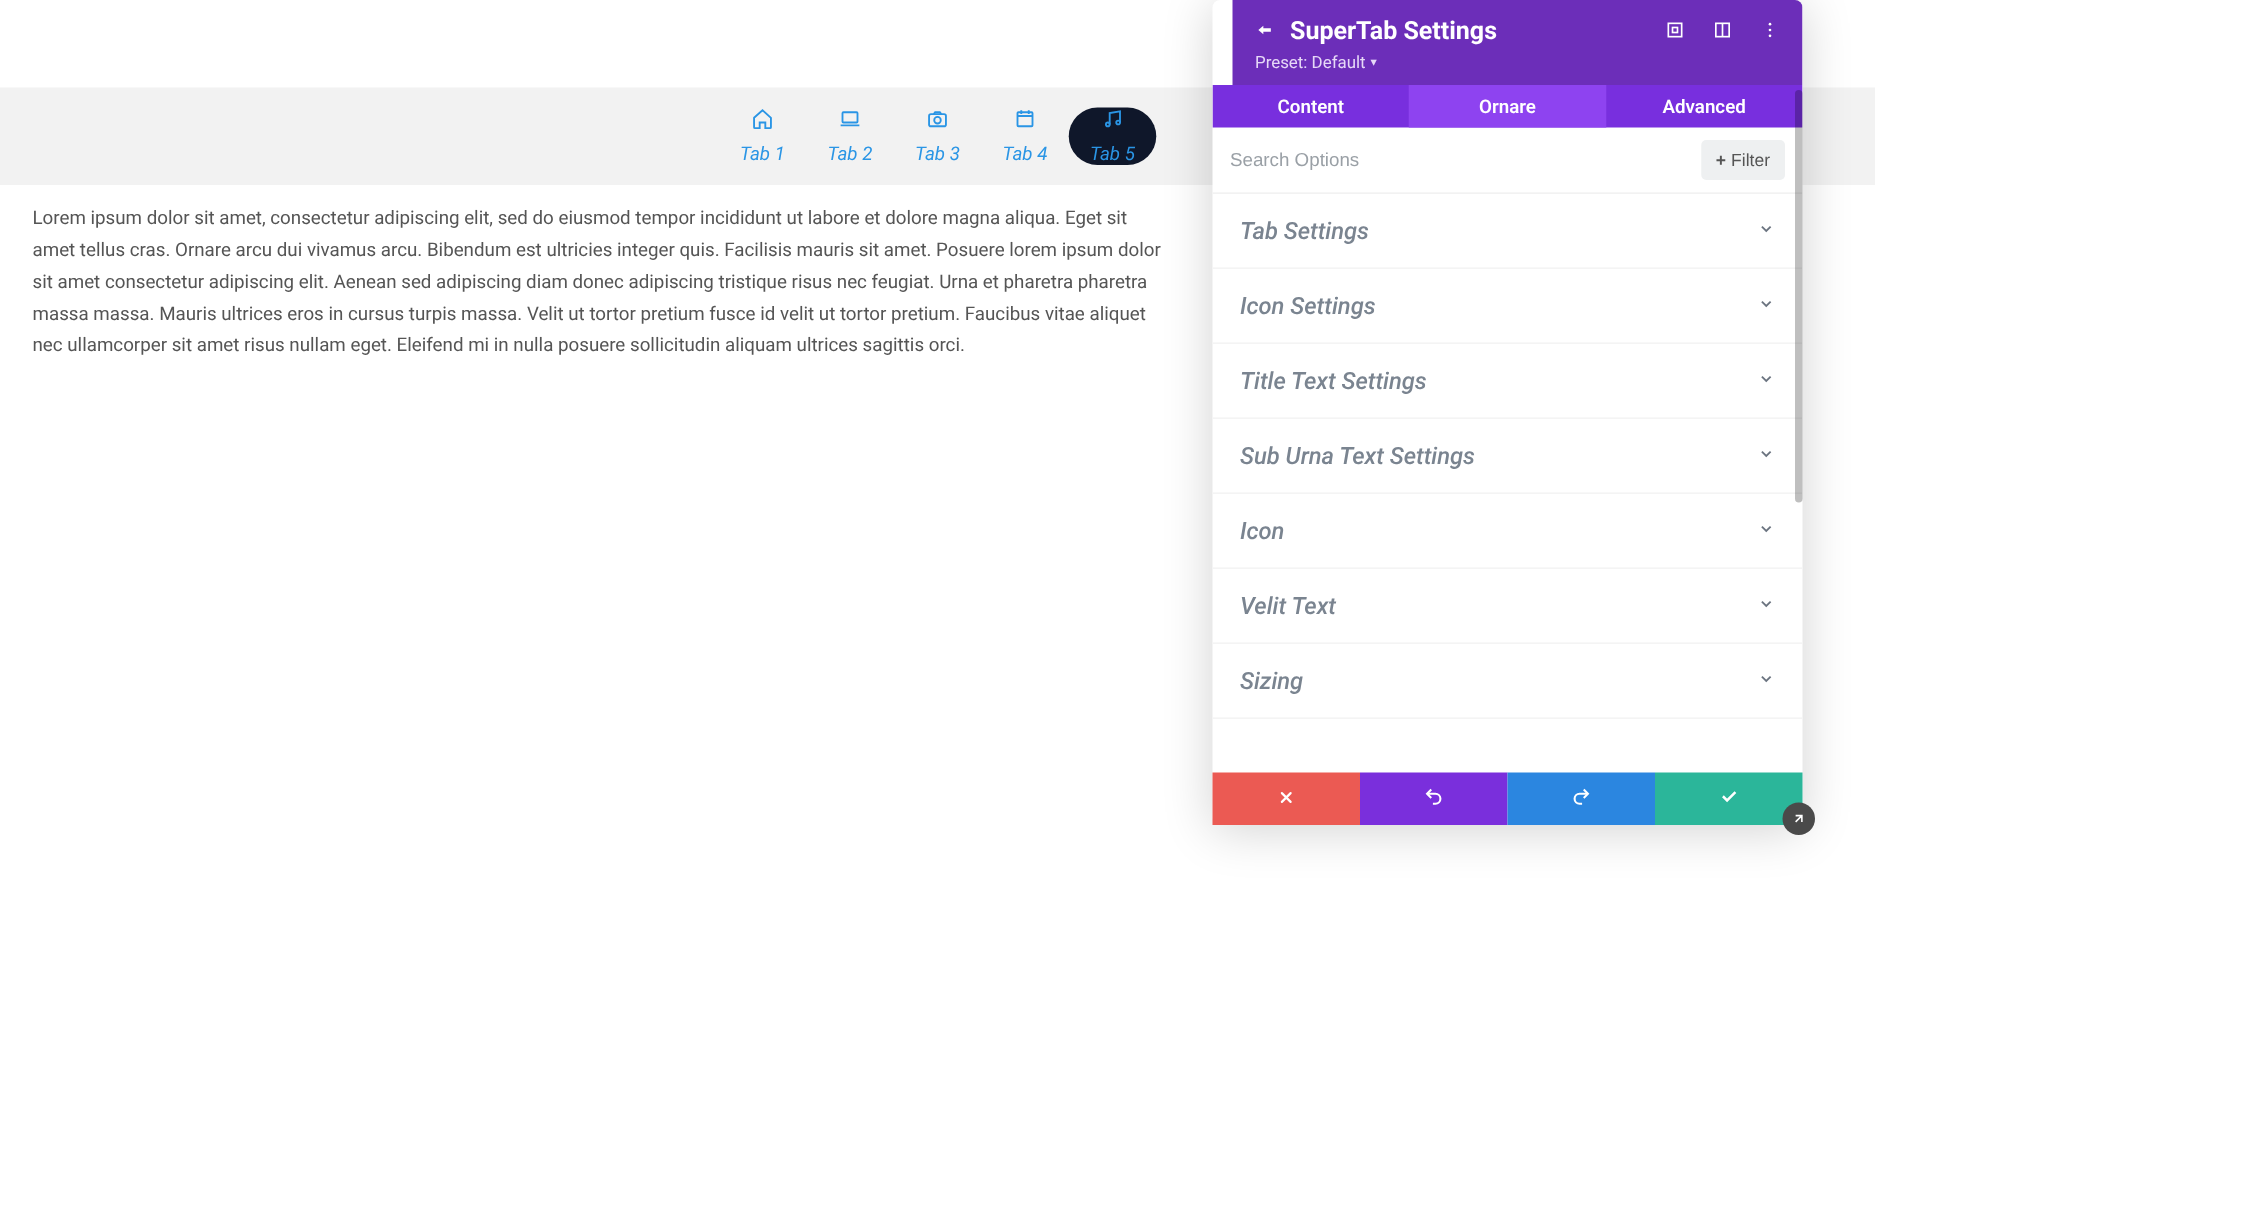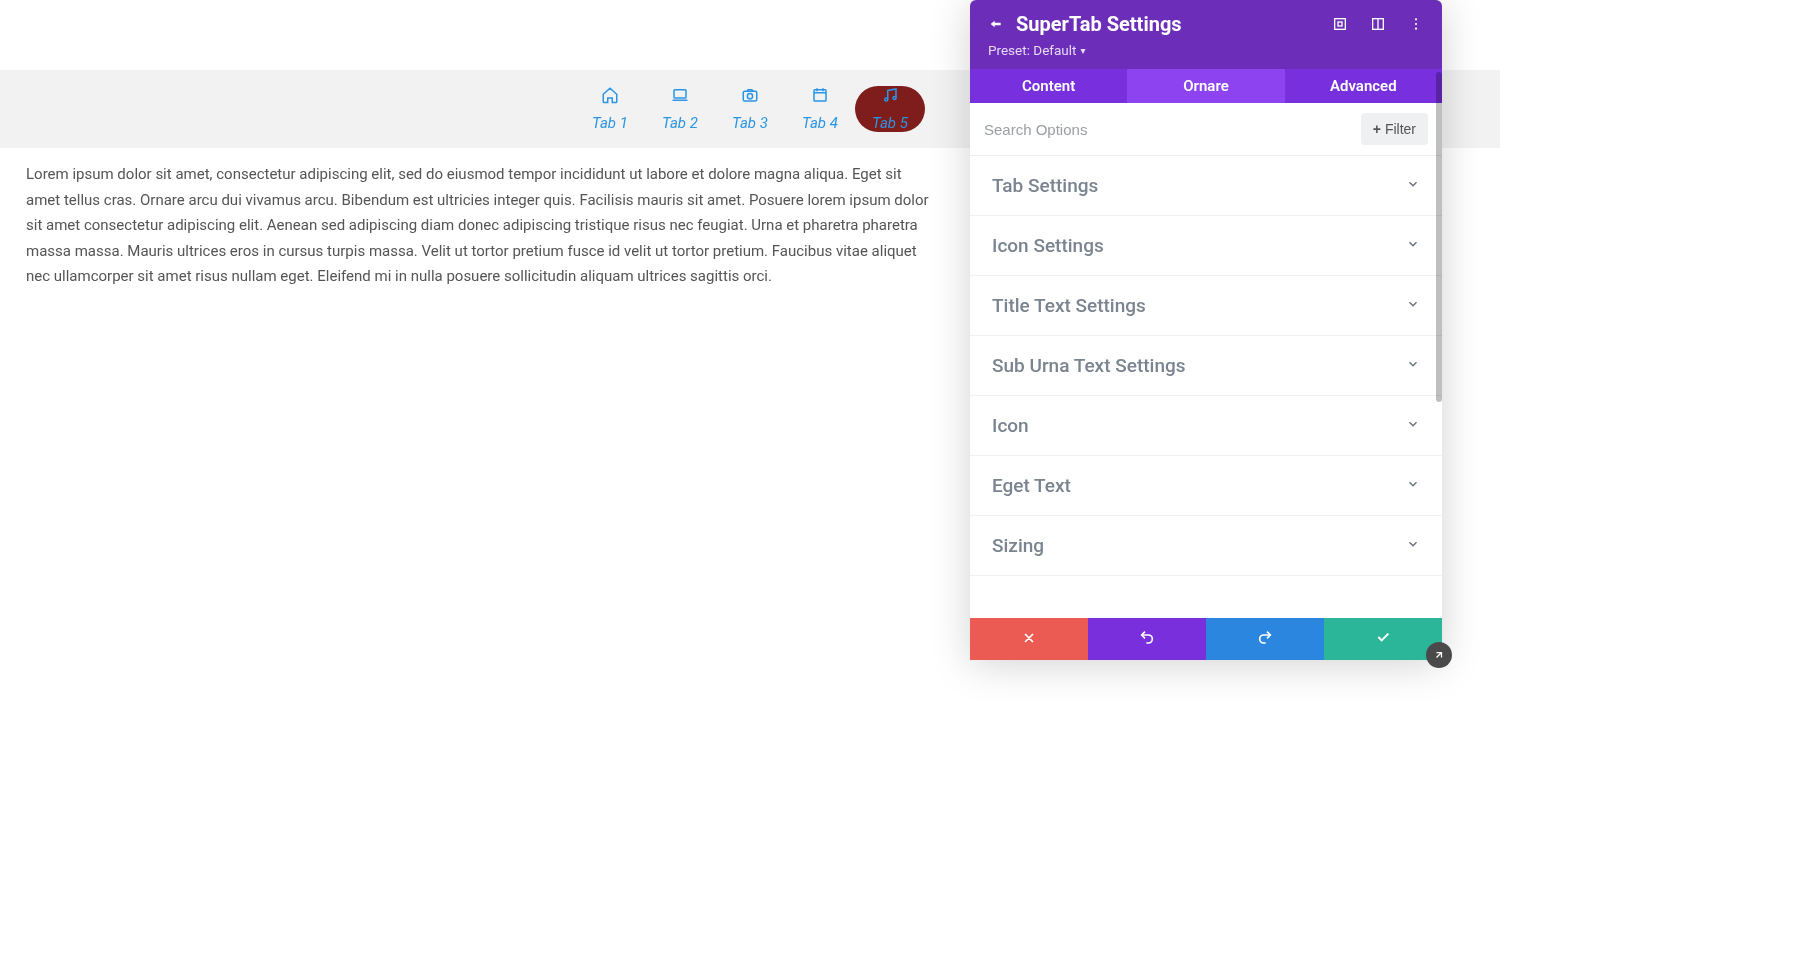--- a/index.html
+++ b/index.html
@@ -1,40 +1,40 @@
 <!DOCTYPE html>
 <html><head>
 <meta charset="utf-8">
 <style>
   * { box-sizing: border-box; margin: 0; padding: 0; }
   body { font-family: -apple-system, BlinkMacSystemFont, "Segoe UI", Roboto, "Helvetica Neue", Arial, sans-serif; width: 1500px; height: 804px; position: relative; overflow: hidden; background:#fff; }
   
   .canvas { position:absolute; left:0; top:0; right:0; bottom:0; }
   .tabs-strip { margin-top:70px; background:#f2f2f2; height:78px; display:flex; align-items:center; justify-content:center;font-style:italic; }
   .tab { width:70px; display:flex; flex-direction:column; align-items:center; justify-content:center; gap:6px; color:#2a95e5; font-size:15px; cursor:pointer; }
-  .tab.active { background:#7f1d1d; color:#2a95e5;border-radius:27px; }
+  .tab.active { background:#0f172a; color:#2a95e5;border-radius:27px; }
   .tab svg { width:18px; height:18px; }
   .content-body { padding:14px 26px; color:#555; font-size:15px; line-height:1.7; max-width: 960px; }
   
   .panel { position:absolute; right:58px; top:0; width:472px; height:660px; background:#fff; box-shadow:0 4px 40px rgba(0,0,0,0.18); border-radius:6px; overflow:hidden; display:flex; flex-direction:column; }
-  .panel-header { background:#6c2eb9; color:#fff; padding:12px 18px 10px 18px; }
+  .panel-header { background:#6c2eb9; color:#fff; padding:12px 18px 10px 18px;margin-left:16px; }
   .panel-header-top { display:flex; align-items:center; gap:12px; }
   .panel-title { font-size:20px; font-weight:700; flex:1; }
   .header-icons { display:flex; gap:22px; align-items:center; }
   .hicon { width:16px; height:16px; cursor:pointer; display:flex; align-items:center; justify-content:center; color:#fff; }
   .preset { font-size:13.5px; color:#e6d8f7; margin-top:6px; cursor:pointer; display:inline-flex; align-items:center; gap:4px;}
   .panel-tabs { display:flex; background:#782fde; }
   .ptab { flex:1; text-align:center; color:#fff; font-size:15px; font-weight:600; padding:8px 0; cursor:pointer; }
   .ptab.active { background:#8e43f0; }
   .search-row { display:flex; align-items:center; padding:10px 14px; border-bottom:1px solid #eee; }
   .search-input { flex:1; border:none; outline:none; font-size:15px; color:#888; background:transparent; }
   .search-input::placeholder { color:#9aa0a6; }
   .filter-btn { background:#eef0f1; border:none; padding:8px 12px; font-size:14px; color:#555; border-radius:4px; cursor:pointer; display:flex; align-items:center; gap:4px; }
   .sections { flex:1; overflow-y:auto; }
-  .sec { display:flex; align-items:center; justify-content:space-between; padding:18px 22px; border-bottom:1px solid #f1f1f1; cursor:pointer; }
+  .sec { display:flex; align-items:center; justify-content:space-between; padding:18px 22px; border-bottom:1px solid #f1f1f1; cursor:pointer;font-style:italic; }
   .sec-title { color:#7a8490; font-size:19px; font-weight:500; }
   .chev { color:#6b7480; }
   .panel-footer { position:absolute; right:58px; top:660px; transform:translateY(-42px); width:472px; height:42px; display:flex; z-index:5;}
   .fbtn { flex:1; display:flex; align-items:center; justify-content:center; color:#fff; cursor:pointer; }
   .fbtn.cancel { background:#eb5a53; }
   .fbtn.undo { background:#7a2fdc; }
   .fbtn.redo { background:#2b86e0; }
   .fbtn.save { background:#2bb69a; }
   .expand-bubble { position:absolute; right:48px; top:642px; width:26px; height:26px; border-radius:50%; background:#4a4a4a; display:flex; align-items:center; justify-content:center; color:#fff; z-index:9; cursor:pointer;}
   .panel-scroll-shadow { position:absolute; right:58px; top:72px; width:6px; height:330px; background:rgba(0,0,0,0.25); border-radius:3px; z-index:6; pointer-events:none;}
@@ -170,21 +170,21 @@
             <path d="M6 9l6 6 6-6"></path>
           </svg></span>
     </div>
     <div class="sec">
       <span class="sec-title">Icon</span>
       <span class="chev"><svg width="14" height="14" viewBox="0 0 24 24" fill="none" stroke="currentColor" stroke-width="2.5">
             <path d="M6 9l6 6 6-6"></path>
           </svg></span>
     </div>
     <div class="sec">
-      <span class="sec-title">Eget Text</span>
+      <span class="sec-title">Velit Text</span>
       <span class="chev"><svg width="14" height="14" viewBox="0 0 24 24" fill="none" stroke="currentColor" stroke-width="2.5">
             <path d="M6 9l6 6 6-6"></path>
           </svg></span>
     </div>
     <div class="sec">
       <span class="sec-title">Sizing</span>
       <span class="chev"><svg width="14" height="14" viewBox="0 0 24 24" fill="none" stroke="currentColor" stroke-width="2.5">
             <path d="M6 9l6 6 6-6"></path>
           </svg></span>
     </div>

